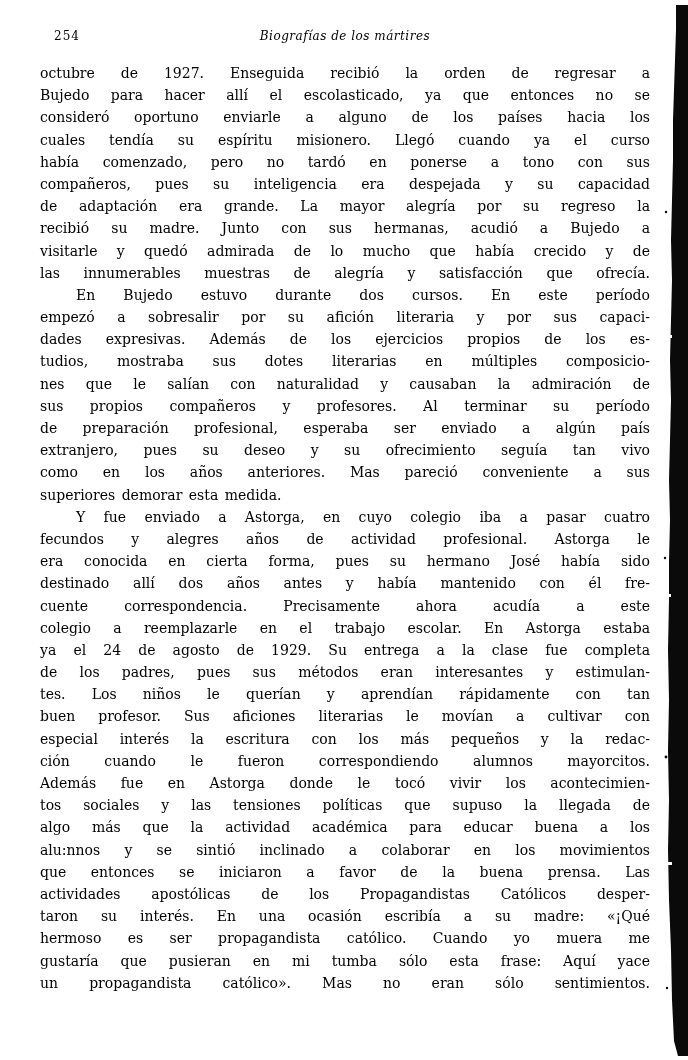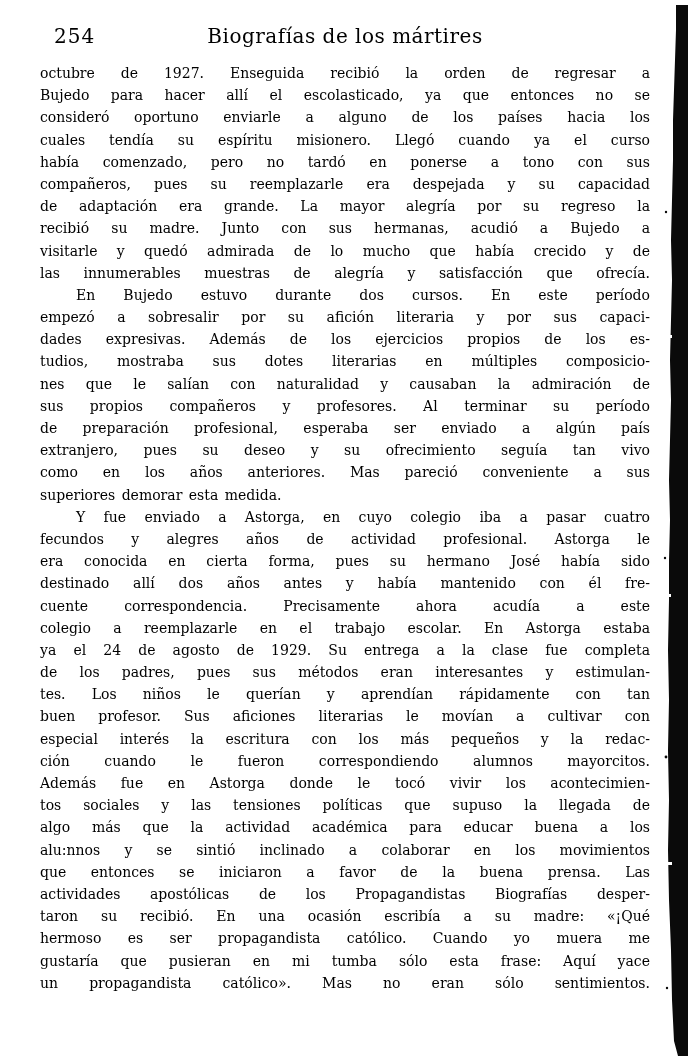--- a/index.html
+++ b/index.html
@@ -16,31 +16,32 @@
     font-family: "DejaVu Serif", "Liberation Serif", serif;
     color: #000000;
   }
   .header {
     position: absolute;
     top: 23px;
     left: 40px;
     width: 610px;
     height: 26px;
     text-align: center;
-    font-size: 20px;
+    font-size: 12px;
     line-height: 26px;
   }
   .pagenum {
     position: absolute;
     left: 14px;
     top: 0;
     font-style: normal;
     letter-spacing: 1px;
   }
   .running-title {
+    font-style: italic;
     letter-spacing: 0.5px;
   }
   .body-text {
     position: absolute;
     top: 62px;
     left: 40px;
     width: 610px;
   }
   .line {
     font-size: 14px;
@@ -76,21 +77,21 @@
     <span class="pagenum">254</span>
     <span class="running-title">Biografías de los mártires</span>
   </div>
 
   <div class="body-text">
       <div class="line">octubre de 1927. Enseguida recibió la orden de regresar a</div>
       <div class="line">Bujedo para hacer allí el escolasticado, ya que entonces no se</div>
       <div class="line">consideró oportuno enviarle a alguno de los países hacia los</div>
       <div class="line">cuales tendía su espíritu misionero. Llegó cuando ya el curso</div>
       <div class="line">había comenzado, pero no tardó en ponerse a tono con sus</div>
-      <div class="line">compañeros, pues su reemplazarle era despejada y su capacidad</div>
+      <div class="line">compañeros, pues su inteligencia era despejada y su capacidad</div>
       <div class="line">de adaptación era grande. La mayor alegría por su regreso la</div>
       <div class="line">recibió su madre. Junto con sus hermanas, acudió a Bujedo a</div>
       <div class="line">visitarle y quedó admirada de lo mucho que había crecido y de</div>
       <div class="line">las innumerables muestras de alegría y satisfacción que ofrecía.</div>
       <div class="line indent">En Bujedo estuvo durante dos cursos. En este período</div>
       <div class="line">empezó a sobresalir por su afición literaria y por sus capaci-</div>
       <div class="line">dades expresivas. Además de los ejercicios propios de los es-</div>
       <div class="line">tudios, mostraba sus dotes literarias en múltiples composicio-</div>
       <div class="line">nes que le salían con naturalidad y causaban la admiración de</div>
       <div class="line">sus propios compañeros y profesores. Al terminar su período</div>
@@ -108,22 +109,22 @@
       <div class="line">de los padres, pues sus métodos eran interesantes y estimulan-</div>
       <div class="line">tes. Los niños le querían y aprendían rápidamente con tan</div>
       <div class="line">buen profesor. Sus aficiones literarias le movían a cultivar con</div>
       <div class="line">especial interés la escritura con los más pequeños y la redac-</div>
       <div class="line">ción cuando le fueron correspondiendo alumnos mayorcitos.</div>
       <div class="line">Además fue en Astorga donde le tocó vivir los acontecimien-</div>
       <div class="line">tos sociales y las tensiones políticas que supuso la llegada de</div>
       <div class="line">algo más que la actividad académica para educar buena a los</div>
       <div class="line">alu:nnos y se sintió inclinado a colaborar en los movimientos</div>
       <div class="line">que entonces se iniciaron a favor de la buena prensa. Las</div>
-      <div class="line">actividades apostólicas de los Propagandistas Biografías desper-</div>
-      <div class="line">taron su recibió. En una ocasión escribía a su madre: «¡Qué</div>
+      <div class="line">actividades apostólicas de los Propagandistas Católicos desper-</div>
+      <div class="line">taron su interés. En una ocasión escribía a su madre: «¡Qué</div>
       <div class="line">hermoso es ser propagandista católico. Cuando yo muera me</div>
       <div class="line">gustaría que pusieran en mi tumba sólo esta frase: Aquí yace</div>
       <div class="line">un propagandista católico». Mas no eran sólo sentimientos.</div>
     </div>
 
   <svg class="gutter-band" viewBox="0 0 48 1060" xmlns="http://www.w3.org/2000/svg">
     <polygon fill="#0a0a0a" points="
       36,5 48,5 48,1056 38,1056
       34,1041 32,1000 31,950 29,900 28,850 29,800 28,750 29,700
       28,650 29,600 29,560 30,520 29,480 30,440 31,400 30,360

